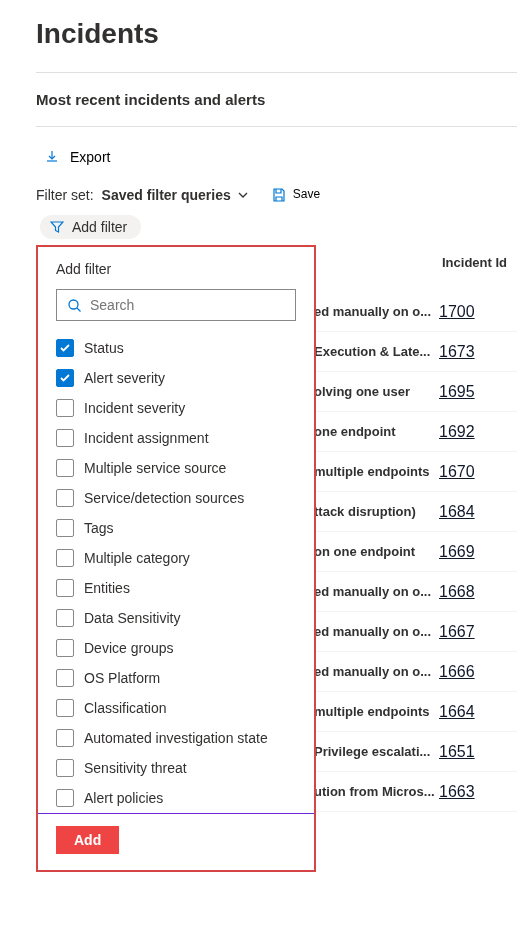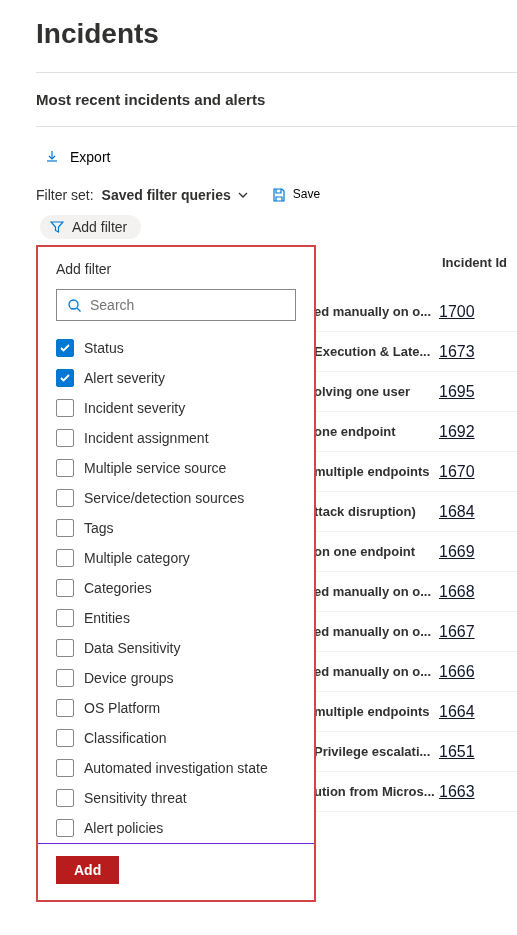--- a/index.html
+++ b/index.html
@@ -178,21 +178,21 @@
       border-color: #0078D4;
     }
     .cb.checked svg { display: block; }
     .cb svg { display: none; }
     .filter-label {
       font-size: 14px;
       color: #323130;
     }
     .add-row { padding: 0 18px; }
     .add-btn {
-      background: #b91c1c;
+      background: #ef4444;
       color: #fff;
       border: none;
       padding: 6px 18px;
       font-size: 14px;
       font-weight: 600;
       cursor: pointer;
     }
     svg { display: block; }
   </style>
 </head>
@@ -359,24 +359,20 @@
         <div class="filter-item">
           <span class="cb"></span>
           <span class="filter-label">Tags</span>
         </div>
         <div class="filter-item">
           <span class="cb"></span>
           <span class="filter-label">Multiple category</span>
         </div>
         <div class="filter-item">
           <span class="cb"></span>
-          <span class="filter-label">Categories</span>
-        </div>
-        <div class="filter-item">
-          <span class="cb"></span>
           <span class="filter-label">Entities</span>
         </div>
         <div class="filter-item">
           <span class="cb"></span>
           <span class="filter-label">Data Sensitivity</span>
         </div>
         <div class="filter-item">
           <span class="cb"></span>
           <span class="filter-label">Device groups</span>
         </div>

